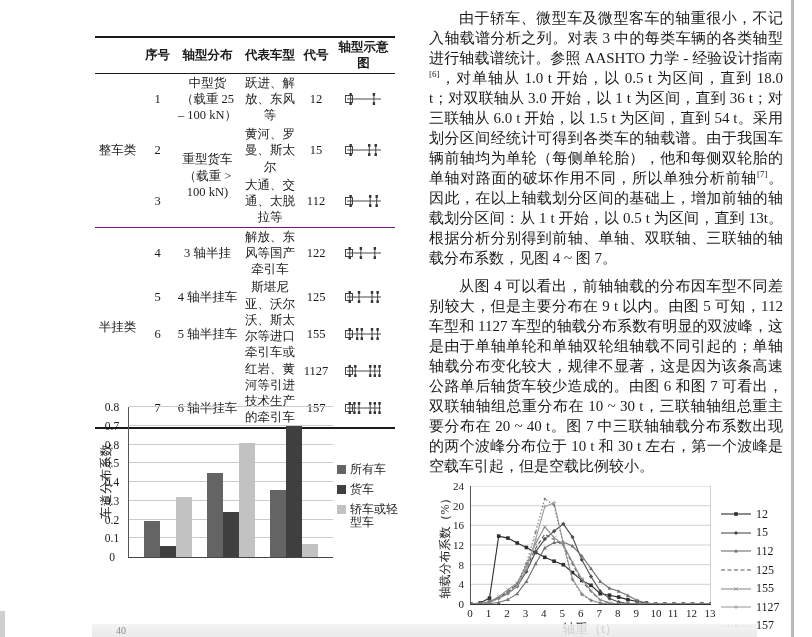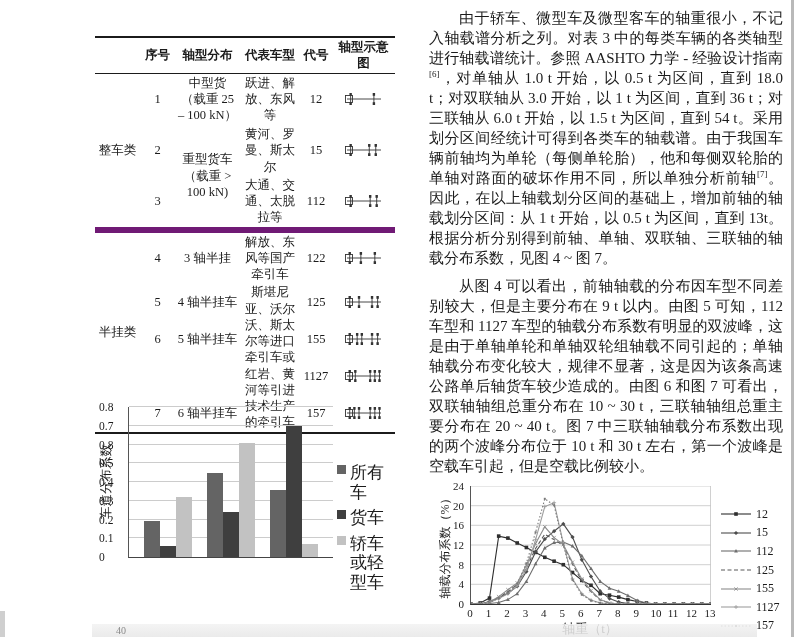--- a/index.html
+++ b/index.html
@@ -6,44 +6,44 @@
   #page{position:relative;width:812px;height:637px;background:#ffffff;overflow:hidden;
         font-family:"Liberation Serif","DejaVu Serif",serif;color:#1b1b1b;}
 
   
   .tbl-title{position:absolute;left:95px;top:14px;width:300px;text-align:center;
              font-size:13.5px;font-weight:bold;letter-spacing:.5px;}
   table.vtab{position:absolute;left:95px;top:36px;width:300px;border-collapse:collapse;table-layout:fixed;
              border-top:2px solid #1b1b1b;border-bottom:2px solid #1b1b1b;font-size:12.5px;}
   table.vtab td,table.vtab th{padding:1px 2px;text-align:center;vertical-align:middle;font-weight:normal;line-height:1.3;}
   table.vtab tr.head th{border-bottom:1px solid #1b1b1b;font-weight:bold;height:22px;}
-  table.vtab tr.gsep td{border-top:6px solid #701a75;}
+  table.vtab tr.gsep td{border-top:1px solid #701a75;}
   .ticon svg{display:block;margin:0 auto;}
 
   
   .article{position:absolute;left:421px;top:0px;width:370px;font-size:15px;line-height:20px;
            text-align:justify;}
   .article p{margin:8px;text-indent:2em;}
   .article sup{font-size:9px;line-height:0;}
 
   
   .barchart{position:absolute;left:98px;top:401px;width:302px;height:190px;}
   .bc-ylabel{position:absolute;left:-57px;top:72px;width:130px;text-align:center;font-size:12.5px;
              transform:rotate(-90deg);}
   .bc-plot{position:absolute;left:30px;top:6px;width:204px;height:150px;
            border-left:1px solid #555;border-bottom:1px solid #444;}
   .bc-grid .gridline{position:absolute;left:0;width:204px;height:1px;background:#cccccc;}
   .bc-groups{position:absolute;left:0;top:0;width:100%;height:100%;display:flex;
              justify-content:space-between;align-items:flex-end;padding:0 15px;box-sizing:border-box;}
   .bar-group{display:flex;align-items:flex-end;height:100%;}
   .bar{width:16px;}
-  .bar-ytick{position:absolute;right:100%;margin-right:4px;width:26px;text-align:left;font-size:11.5px;}
+  .bar-ytick{position:absolute;right:100%;margin-right:4px;width:26px;text-align:center;font-size:11.5px;}
   .bc-xlabels{position:absolute;left:30px;top:160px;width:204px;display:flex;justify-content:space-between;
               padding:0 2px;box-sizing:border-box;font-size:13px;font-weight:600;}
-  .bc-legend{position:absolute;left:239px;top:62px;width:63px;font-size:17px;line-height:1.15;}
+  .bc-legend{position:absolute;left:239px;top:62px;width:63px;font-size:12px;line-height:1.15;}
   .bc-legend .entry{display:flex;align-items:flex-start;margin-bottom:6px;}
   .bc-legend .sw{flex:0 0 9px;width:9px;height:9px;margin:2px 4px 0 0;}
   .fig-caption{position:absolute;left:95px;top:591px;width:310px;text-align:center;
                font-size:14px;font-weight:bold;}
 
   
   .linechart{position:absolute;left:430px;top:479px;width:370px;height:158px;}
   .lc-ylabel{position:absolute;left:-49px;top:58px;width:128px;text-align:center;font-size:12px;
              transform:rotate(-90deg);}
   .lc-plot{position:absolute;left:40px;top:7px;width:240px;height:118px;

